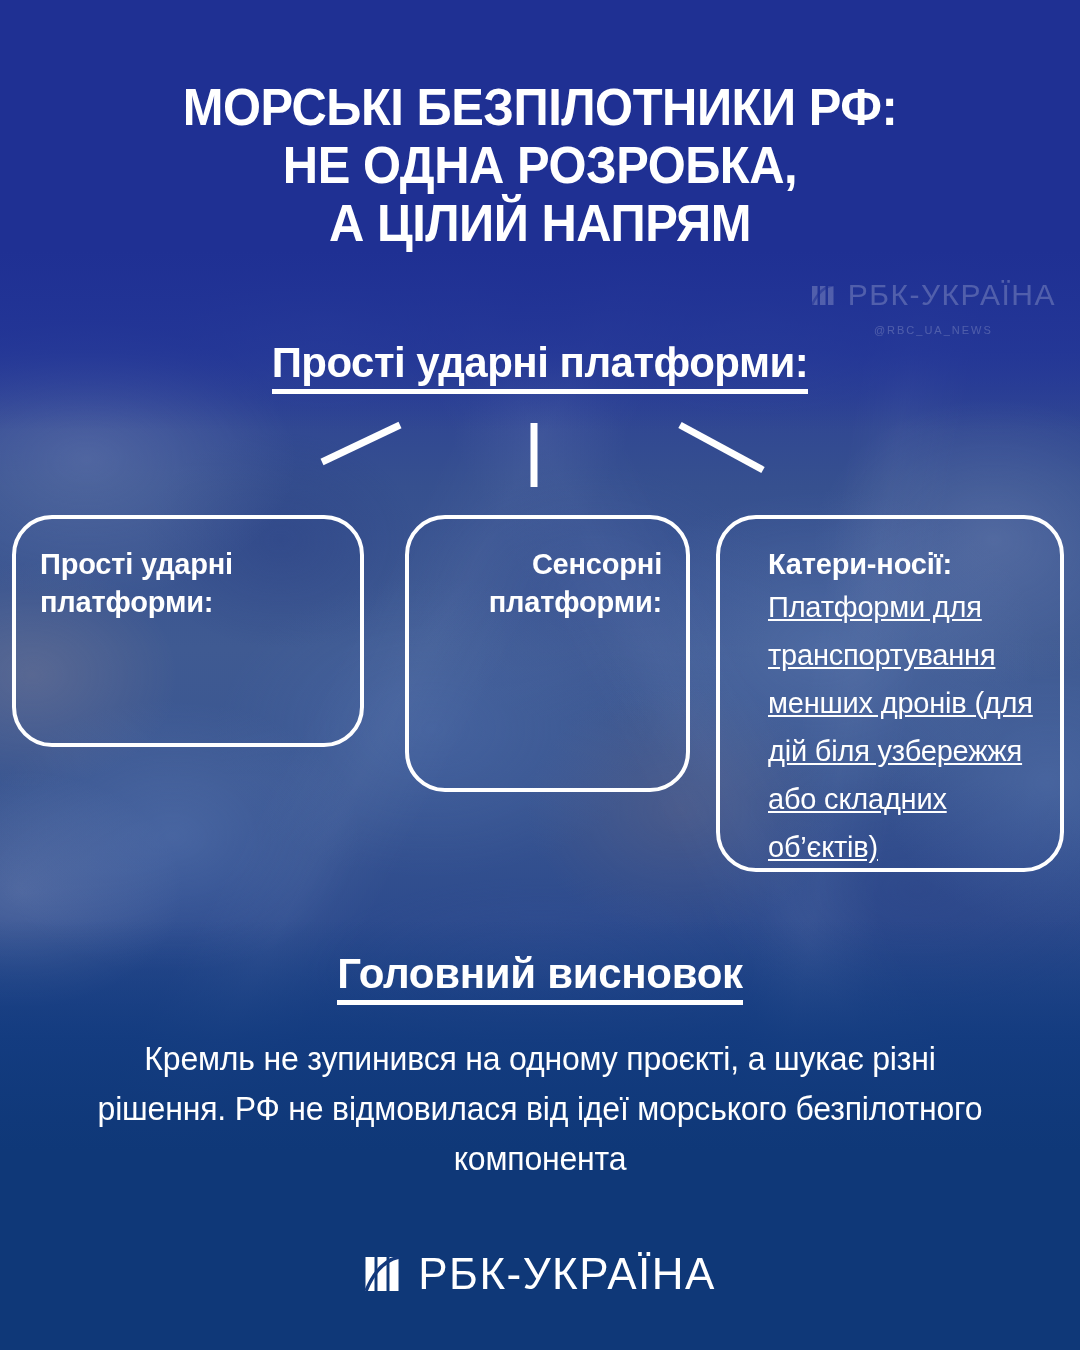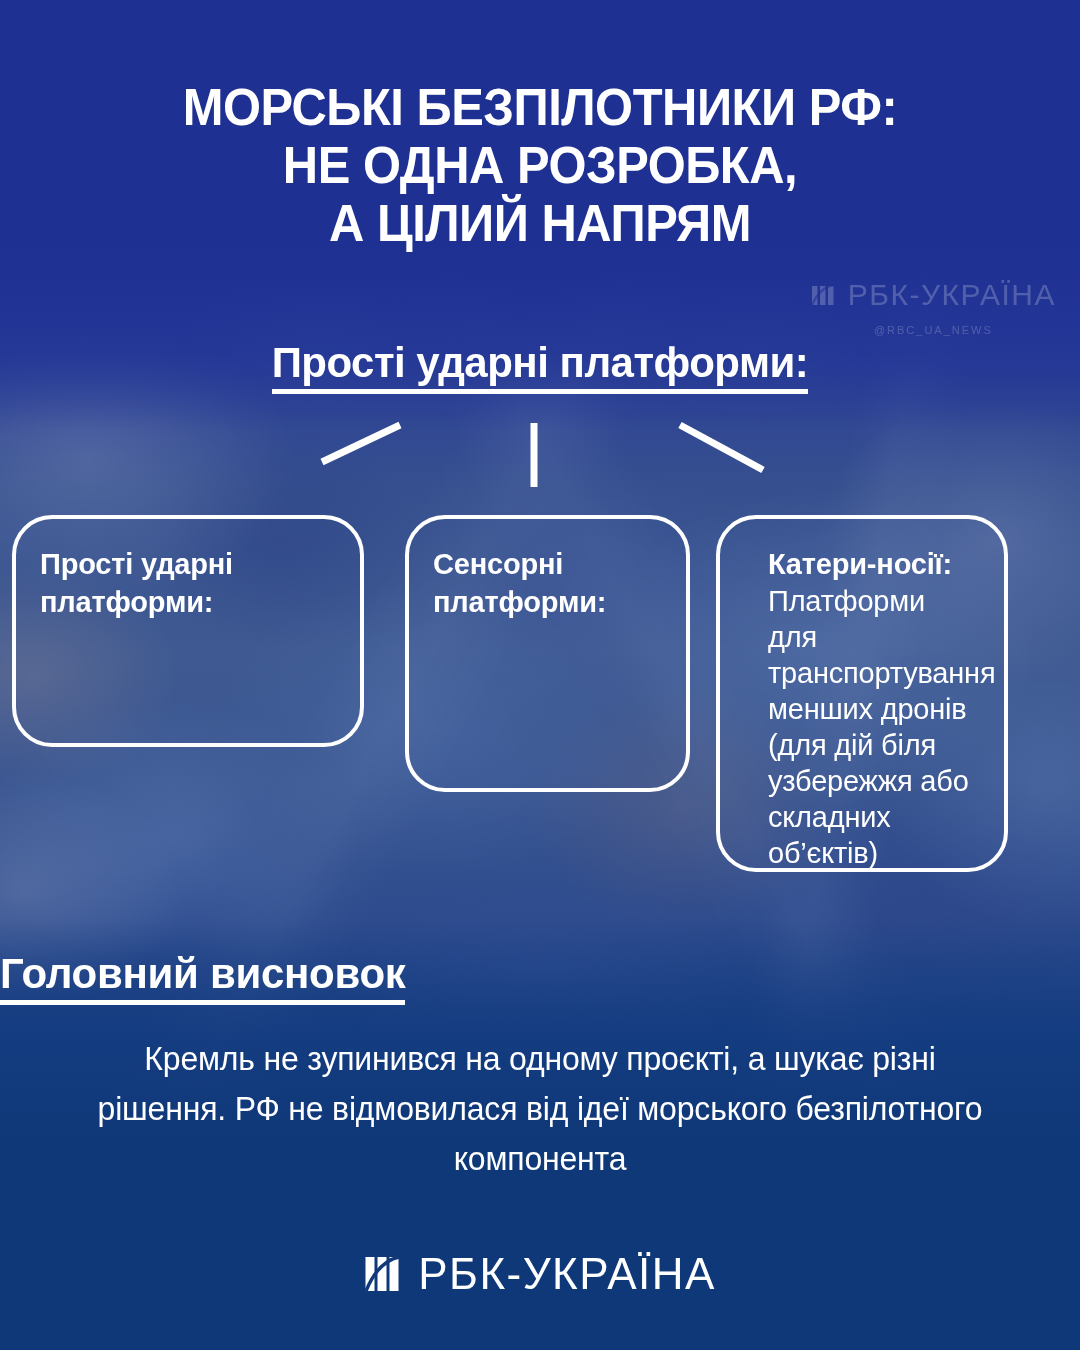--- a/index.html
+++ b/index.html
@@ -147,37 +147,39 @@
     color: #ffffff;
   }
   .card .c-title {
     font-size: 29px;
     line-height: 38px;
     font-weight: 700;
     letter-spacing: -0.2px;
   }
   .card .c-body {
     font-size: 29px;
-    line-height: 36px;
+    line-height: 48px;
     font-weight: 400;
     letter-spacing: -0.2px;
+    text-decoration: underline;
   }
 
   #card-1 { left: 12px;  top: 515px; width: 352px; height: 232px; }
   #card-2 { left: 405px; top: 515px; width: 285px; height: 277px; }
-  #card-3 { left: 716px; top: 515px; width: 292px; height: 357px; padding-left: 48px; }
+  #card-3 { left: 716px; top: 515px; width: 348px; height: 357px; padding-left: 48px; }
 
   #card-1 .c-title, #card-1 .c-body { font-size: 29px; }
-  #card-2 .c-title, #card-2 .c-body { font-size: 29px; }
+  #card-2 .c-title, #card-2 .c-body { font-size: 29px; text-align: right; }
   #card-3 .c-title, #card-3 .c-body { font-size: 29px; }
 
   
   #conclusion-heading {
     position: absolute;
     top: 948px; left: 0; right: 0;
+    text-align: center;
     color: #ffffff;
     font-size: 42px;
     line-height: 52px;
     font-weight: 700;
     letter-spacing: -0.3px;
   }
   #conclusion-heading span {
     border-bottom: 5px solid #ffffff;
     padding-bottom: 3px;
   }

